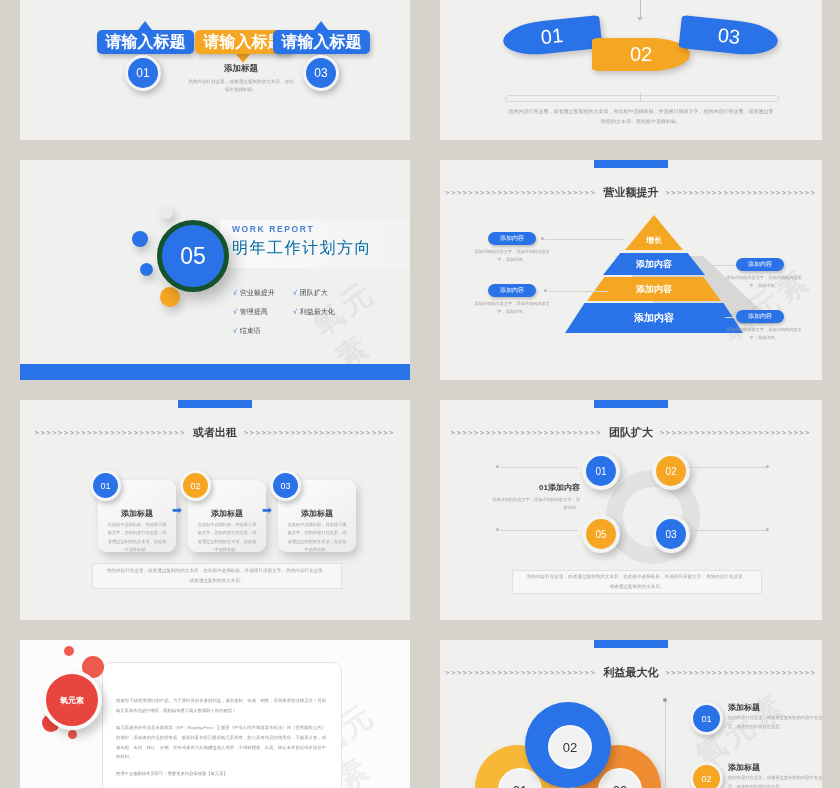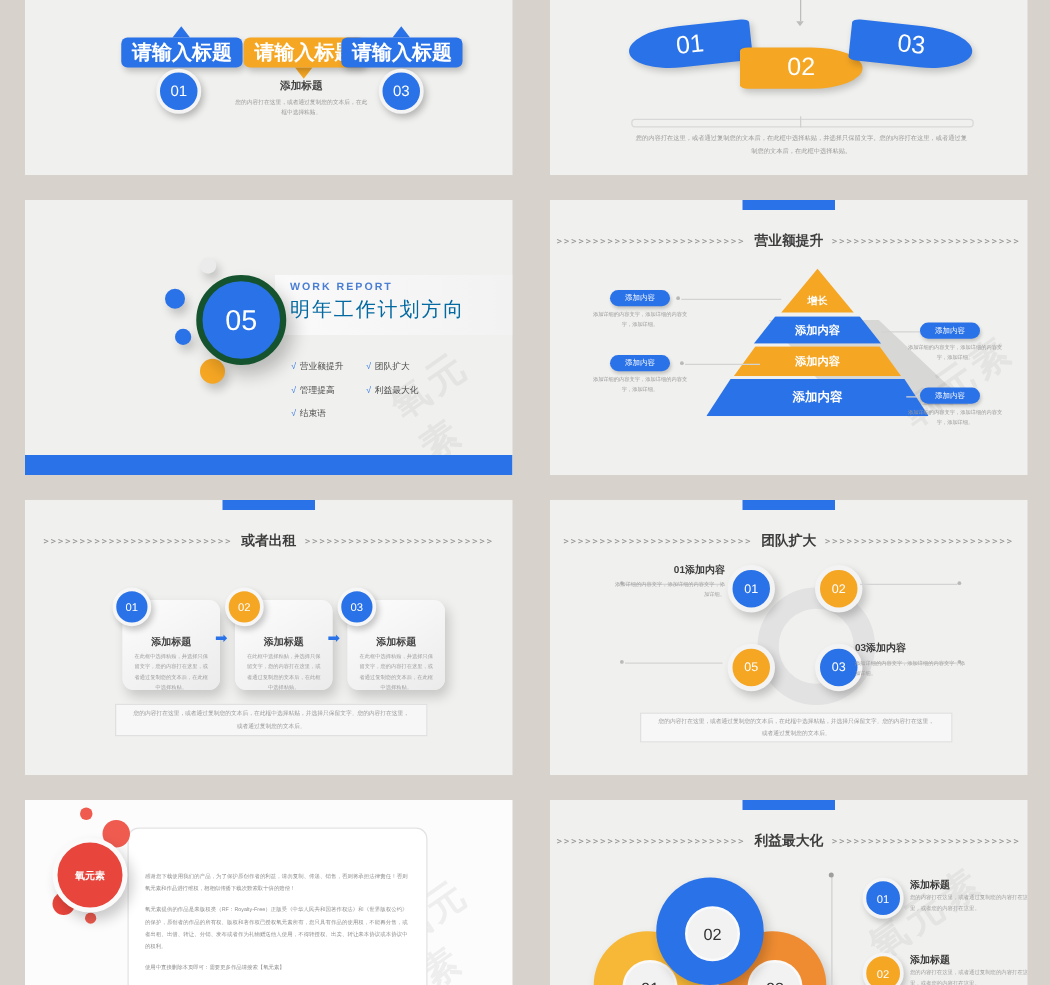--- a/index.html
+++ b/index.html
@@ -150,21 +150,21 @@
            border-radius:50%;border:17px solid #e2e2e2;}
   .qnode{position:absolute;width:30px;height:30px;border-radius:50%;
          display:flex;align-items:center;justify-content:center;color:#fff;
          font-size:10px;border:4px solid #f3f3f3;
          box-shadow:3px 4px 7px rgba(0,0,0,.2);}
   .q1{left:142px;top:52px;background:#2a72e8;}
   .q2{left:212px;top:52px;background:#f5a623;}
   .q4{left:142px;top:115px;background:#f5a623;}
   .q3{left:212px;top:115px;background:#2a72e8;}
   .qlab{position:absolute;width:92px;}
-  .qlab .qt{font-size:8px;color:#3d3d3d;font-weight:bold;}
+  .qlab .qt{font-size:8px;color:#3d3d3d;font-weight:bold;margin-top:32px;}
   .qlab .qb{font-size:4.2px;color:#9e9e9e;line-height:2;margin-top:3px;}
 
   
   .cp-panel{position:absolute;left:82px;top:22px;width:238px;height:172px;
             border:1px solid #e3e3e3;border-radius:9px;background:#fff;}
   .cp-title{position:absolute;left:82px;top:38px;width:238px;text-align:center;
             font-size:10px;color:#3a3a3a;font-weight:bold;}
   .cp-body{position:absolute;left:96px;top:56px;width:210px;font-size:4.3px;
            color:#8f8f8f;line-height:2.3;text-align:justify;}
   .cp-body p{margin:0 0 7px 0;}
@@ -361,24 +361,20 @@
     </div>
 
     <div class="lead" style="left:248px;top:67px;width:78px;"></div>
     <div class="lead-dot" style="left:326px;top:65px;"></div>
 
     <div class="lead" style="left:60px;top:130px;width:78px;"></div>
     <div class="lead-dot" style="left:56px;top:128px;"></div>
 
     <div class="lead" style="left:248px;top:130px;width:78px;"></div>
     <div class="lead-dot" style="left:326px;top:128px;"></div>
-    <div class="qlab" style="left:244px;top:113px;text-align:left;">
-      <div class="qt">03添加内容</div>
-      <div class="qb">添加详细的内容文字，添加详细的内容文字，添加详细。</div>
-    </div>
 
     <div class="note-box" style="left:72px;top:170px;width:250px;height:24px;">您的内容打在这里，或者通过复制您的文本后，在此框中选择粘贴，并选择只保留文字。您的内容打在这里，或者通过复制您的文本后。</div>
   </div>
 
   <div class="slide s-cl">
     <div class="wm" style="left:300px;top:60px;">氧元素</div>
     <div class="cp-panel"></div>
     <div class="rdot r1"></div>
     <div class="rdot r2"></div>
     <div class="rdot r3"></div>

